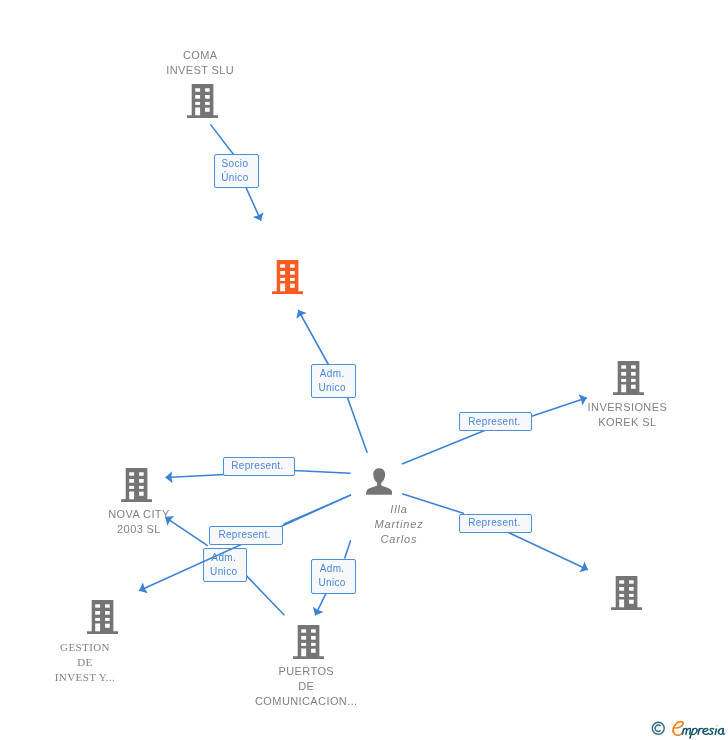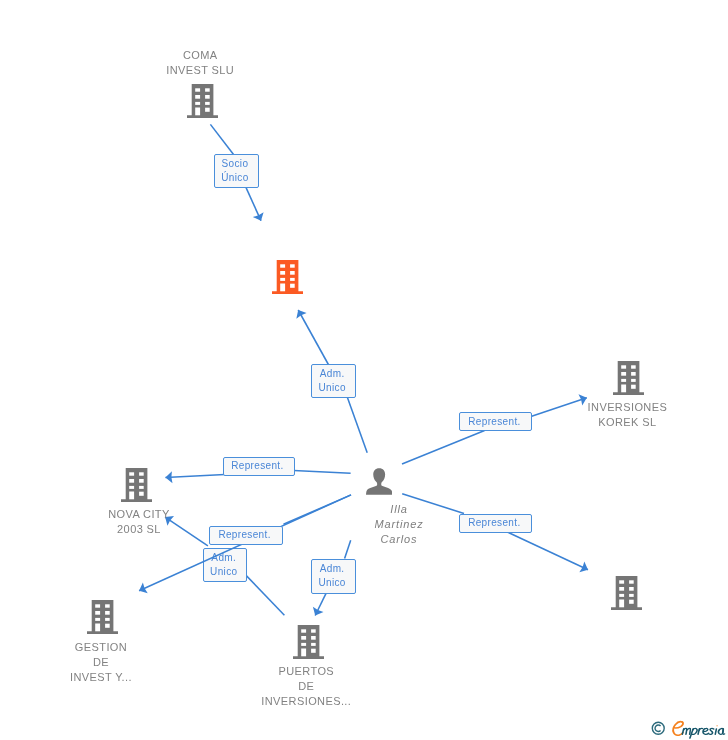--- a/index.html
+++ b/index.html
@@ -120,33 +120,33 @@
   <div>2003 SL</div>
 </div>
 
 <svg class="ico" style="left:611.1px;top:576.2px;width:31.3px;height:33.9px;color:#757575">
       <use href="#bld"></use>
     </svg>
 
 <svg class="ico" style="left:87.2px;top:600.2px;width:31.3px;height:33.9px;color:#757575">
       <use href="#bld"></use>
     </svg>
-<div class="nlabel" style="left:101.0px;top:639.6px;">
+<div class="nlabel" style="left:85px;top:639.6px;font-family:Liberation Serif, serif;">
   <div>GESTION</div>
   <div>DE</div>
   <div>INVEST Y...</div>
 </div>
 
 <svg class="ico" style="left:292.6px;top:625.0px;width:31.3px;height:33.9px;color:#757575">
       <use href="#bld"></use>
     </svg>
 <div class="nlabel" style="left:306.3px;top:663.9px;">
   <div>PUERTOS</div>
   <div>DE</div>
-  <div>INVERSIONES...</div>
+  <div>COMUNICACION...</div>
 </div>
 
 <div class="rel" style="left:213.9px;top:154px;width:44.7px;height:34px;">
   <span>Socio</span>
   <span>Único</span>
 </div>
 <div class="rel" style="left:311px;top:364px;width:45px;height:34px;">
   <span>Adm.</span>
   <span>Unico</span>
 </div>

